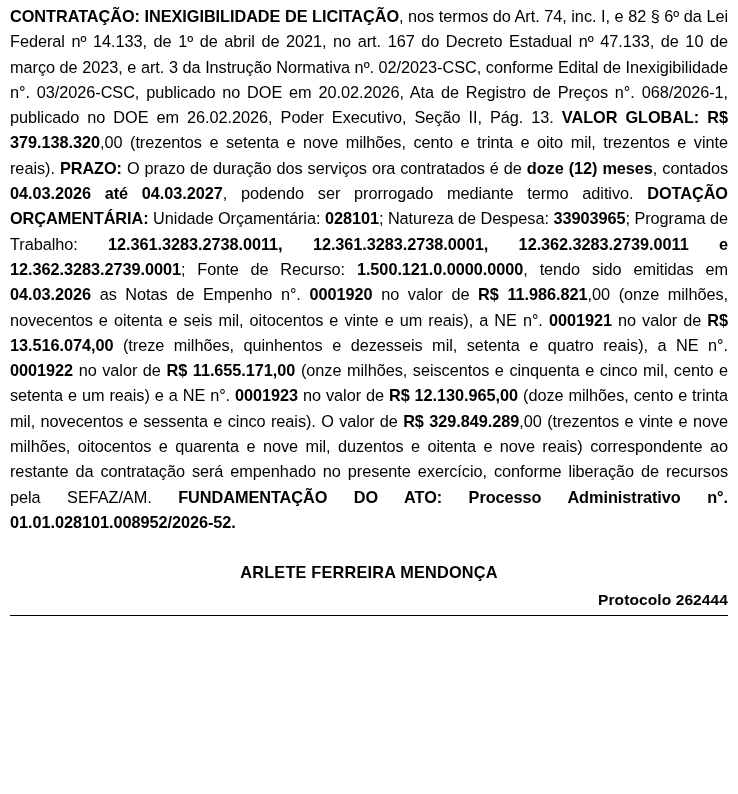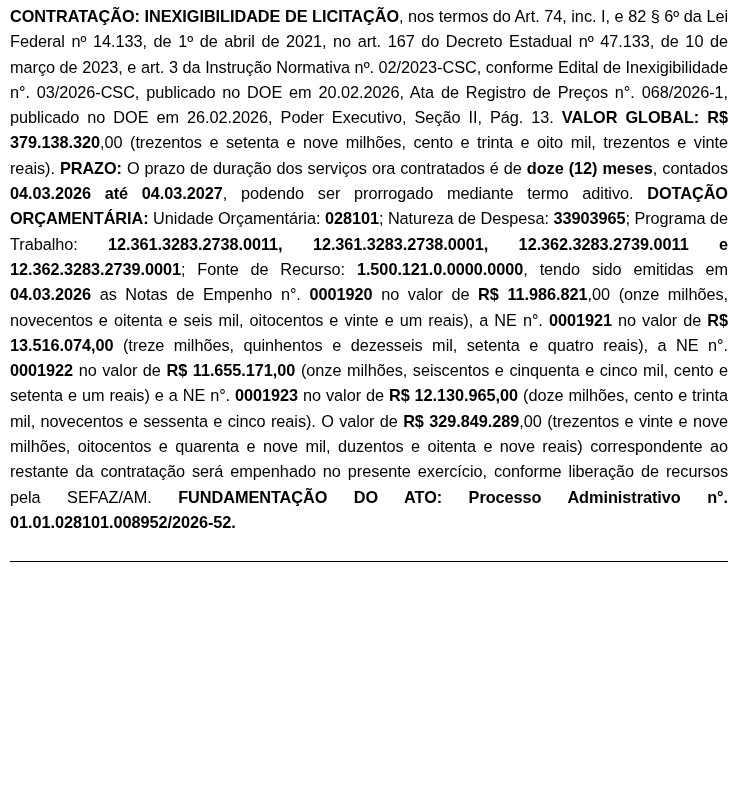--- a/index.html
+++ b/index.html
@@ -60,18 +60,20 @@
   }
 </style>
 </head>
 <body>
 
 <div class="page">
 
   <div class="body-text" id="paragraph"><b>CONTRATAÇÃO: INEXIGIBILIDADE DE LICITAÇÃO</b><span>, nos termos do Art. 74, inc. I, e 82 § 6º da Lei Federal nº 14.133, de 1º de abril de 2021, no art. 167 do Decreto Estadual nº 47.133, de 10 de março de 2023, e art. 3 da Instrução Normativa nº. 02/2023-CSC, conforme Edital de Inexigibilidade n°. 03/2026-CSC, publicado no DOE em 20.02.2026, Ata de Registro de Preços n°. 068/2026-1, publicado no DOE em 26.02.2026, Poder Executivo, Seção II, Pág. 13. </span><b>VALOR GLOBAL: R$ 379.138.320</b><span>,00 (trezentos e setenta e nove milhões, cento e trinta e oito mil, trezentos e vinte reais). </span><b>PRAZO:</b><span> O prazo de duração dos serviços ora contratados é de </span><b>doze (12) meses</b><span>, contados </span><b>04.03.2026 até 04.03.2027</b><span>, podendo ser prorrogado mediante termo aditivo. </span><b>DOTAÇÃO ORÇAMENTÁRIA:</b><span> Unidade Orçamentária: </span><b>028101</b><span>; Natureza de Despesa: </span><b>33903965</b><span>; Programa de Trabalho: </span><b>12.361.3283.2738.0011, 12.361.3283.2738.0001, 12.362.3283.2739.0011 e 12.362.3283.2739.0001</b><span>; Fonte de Recurso: </span><b>1.500.121.0.0000.0000</b><span>, tendo sido emitidas em </span><b>04.03.2026</b><span> as Notas de Empenho n°. </span><b>0001920</b><span> no valor de </span><b>R$ 11.986.821</b><span>,00 (onze milhões, novecentos e oitenta e seis mil, oitocentos e vinte e um reais), a NE n°. </span><b>0001921</b><span> no valor de </span><b>R$ 13.516.074,00</b><span> (treze milhões, quinhentos e dezesseis mil, setenta e quatro reais), a NE n°. </span><b>0001922</b><span> no valor de </span><b>R$ 11.655.171,00</b><span> (onze milhões, seiscentos e cinquenta e cinco mil, cento e setenta e um reais) e a NE n°. </span><b>0001923</b><span> no valor de </span><b>R$ 12.130.965,00</b><span> (doze milhões, cento e trinta mil, novecentos e sessenta e cinco reais). O valor de </span><b>R$ 329.849.289</b><span>,00 (trezentos e vinte e nove milhões, oitocentos e quarenta e nove mil, duzentos e oitenta e nove reais) correspondente ao restante da contratação será empenhado no presente exercício, conforme liberação de recursos pela SEFAZ/AM. </span><b>FUNDAMENTAÇÃO DO ATO: Processo Administrativo n°. 01.01.028101.008952/2026-52.</b></div>
 
   <div class="signature-block">
+    <div class="sig-name">ARLETE FERREIRA MENDONÇA</div>
   </div>
 
+  <div class="protocol-row">Protocolo 262444</div>
 
   <div class="rule"></div>
 
 </div>
 
 </body></html>

